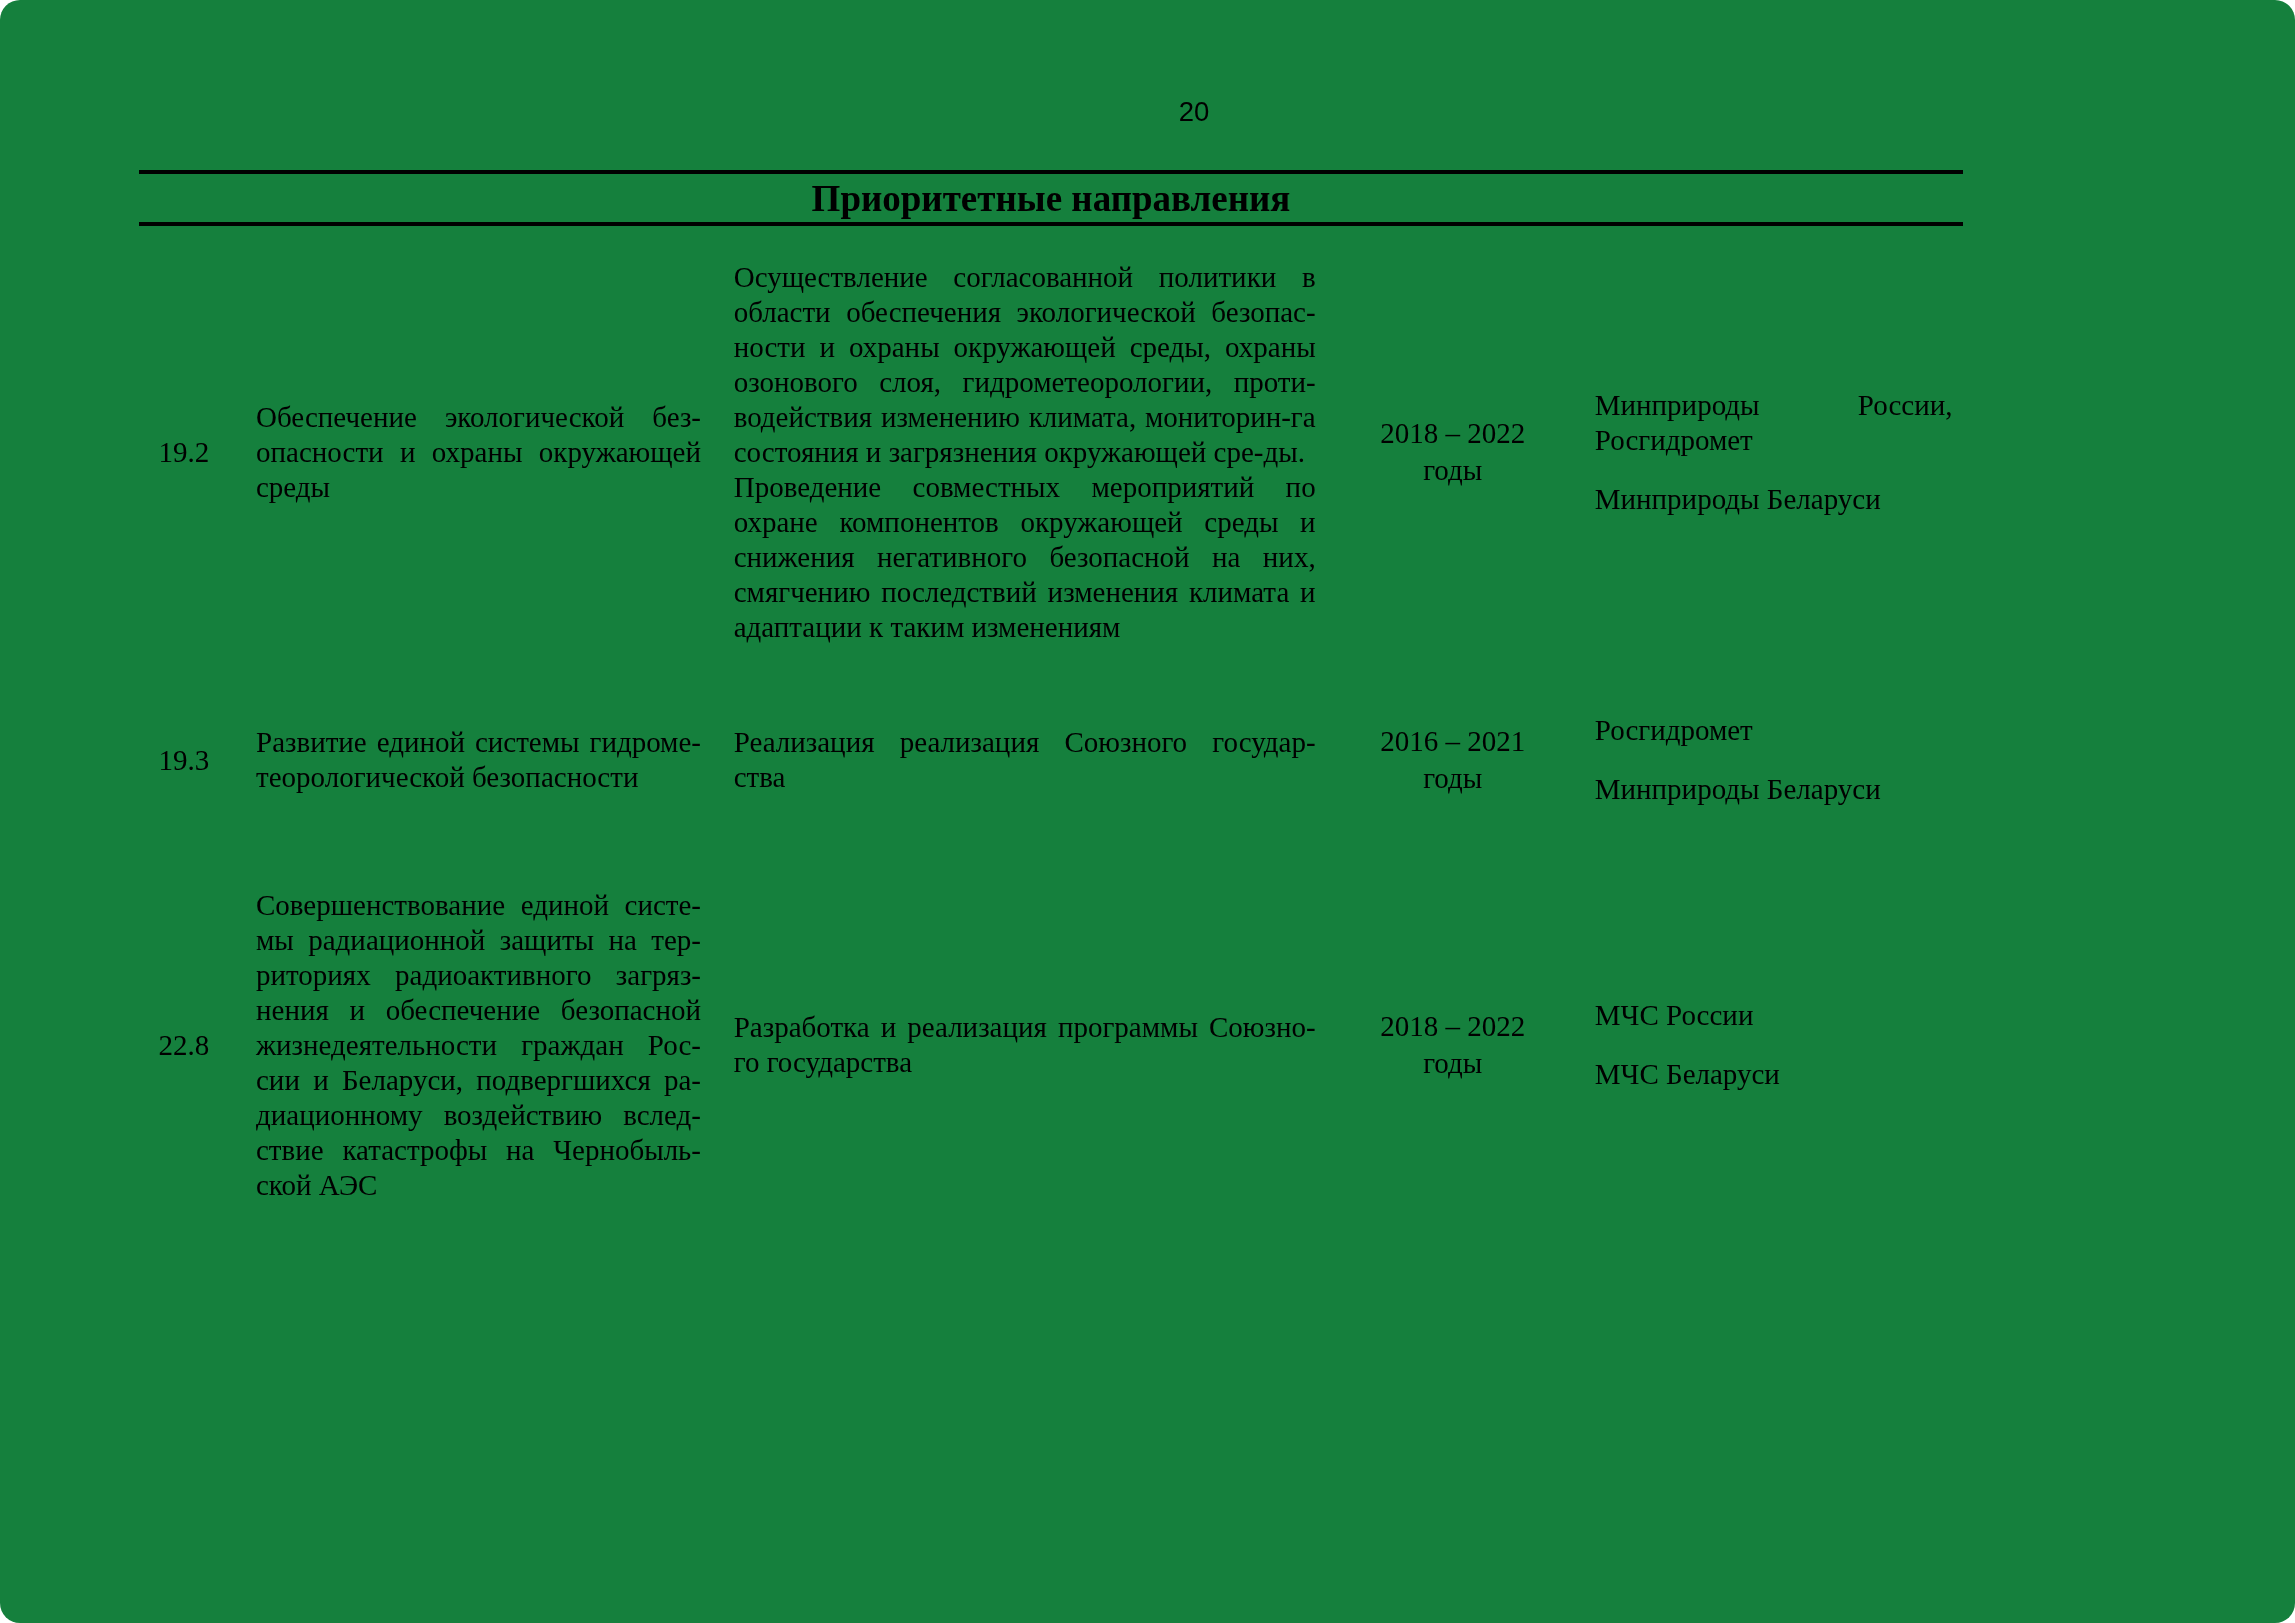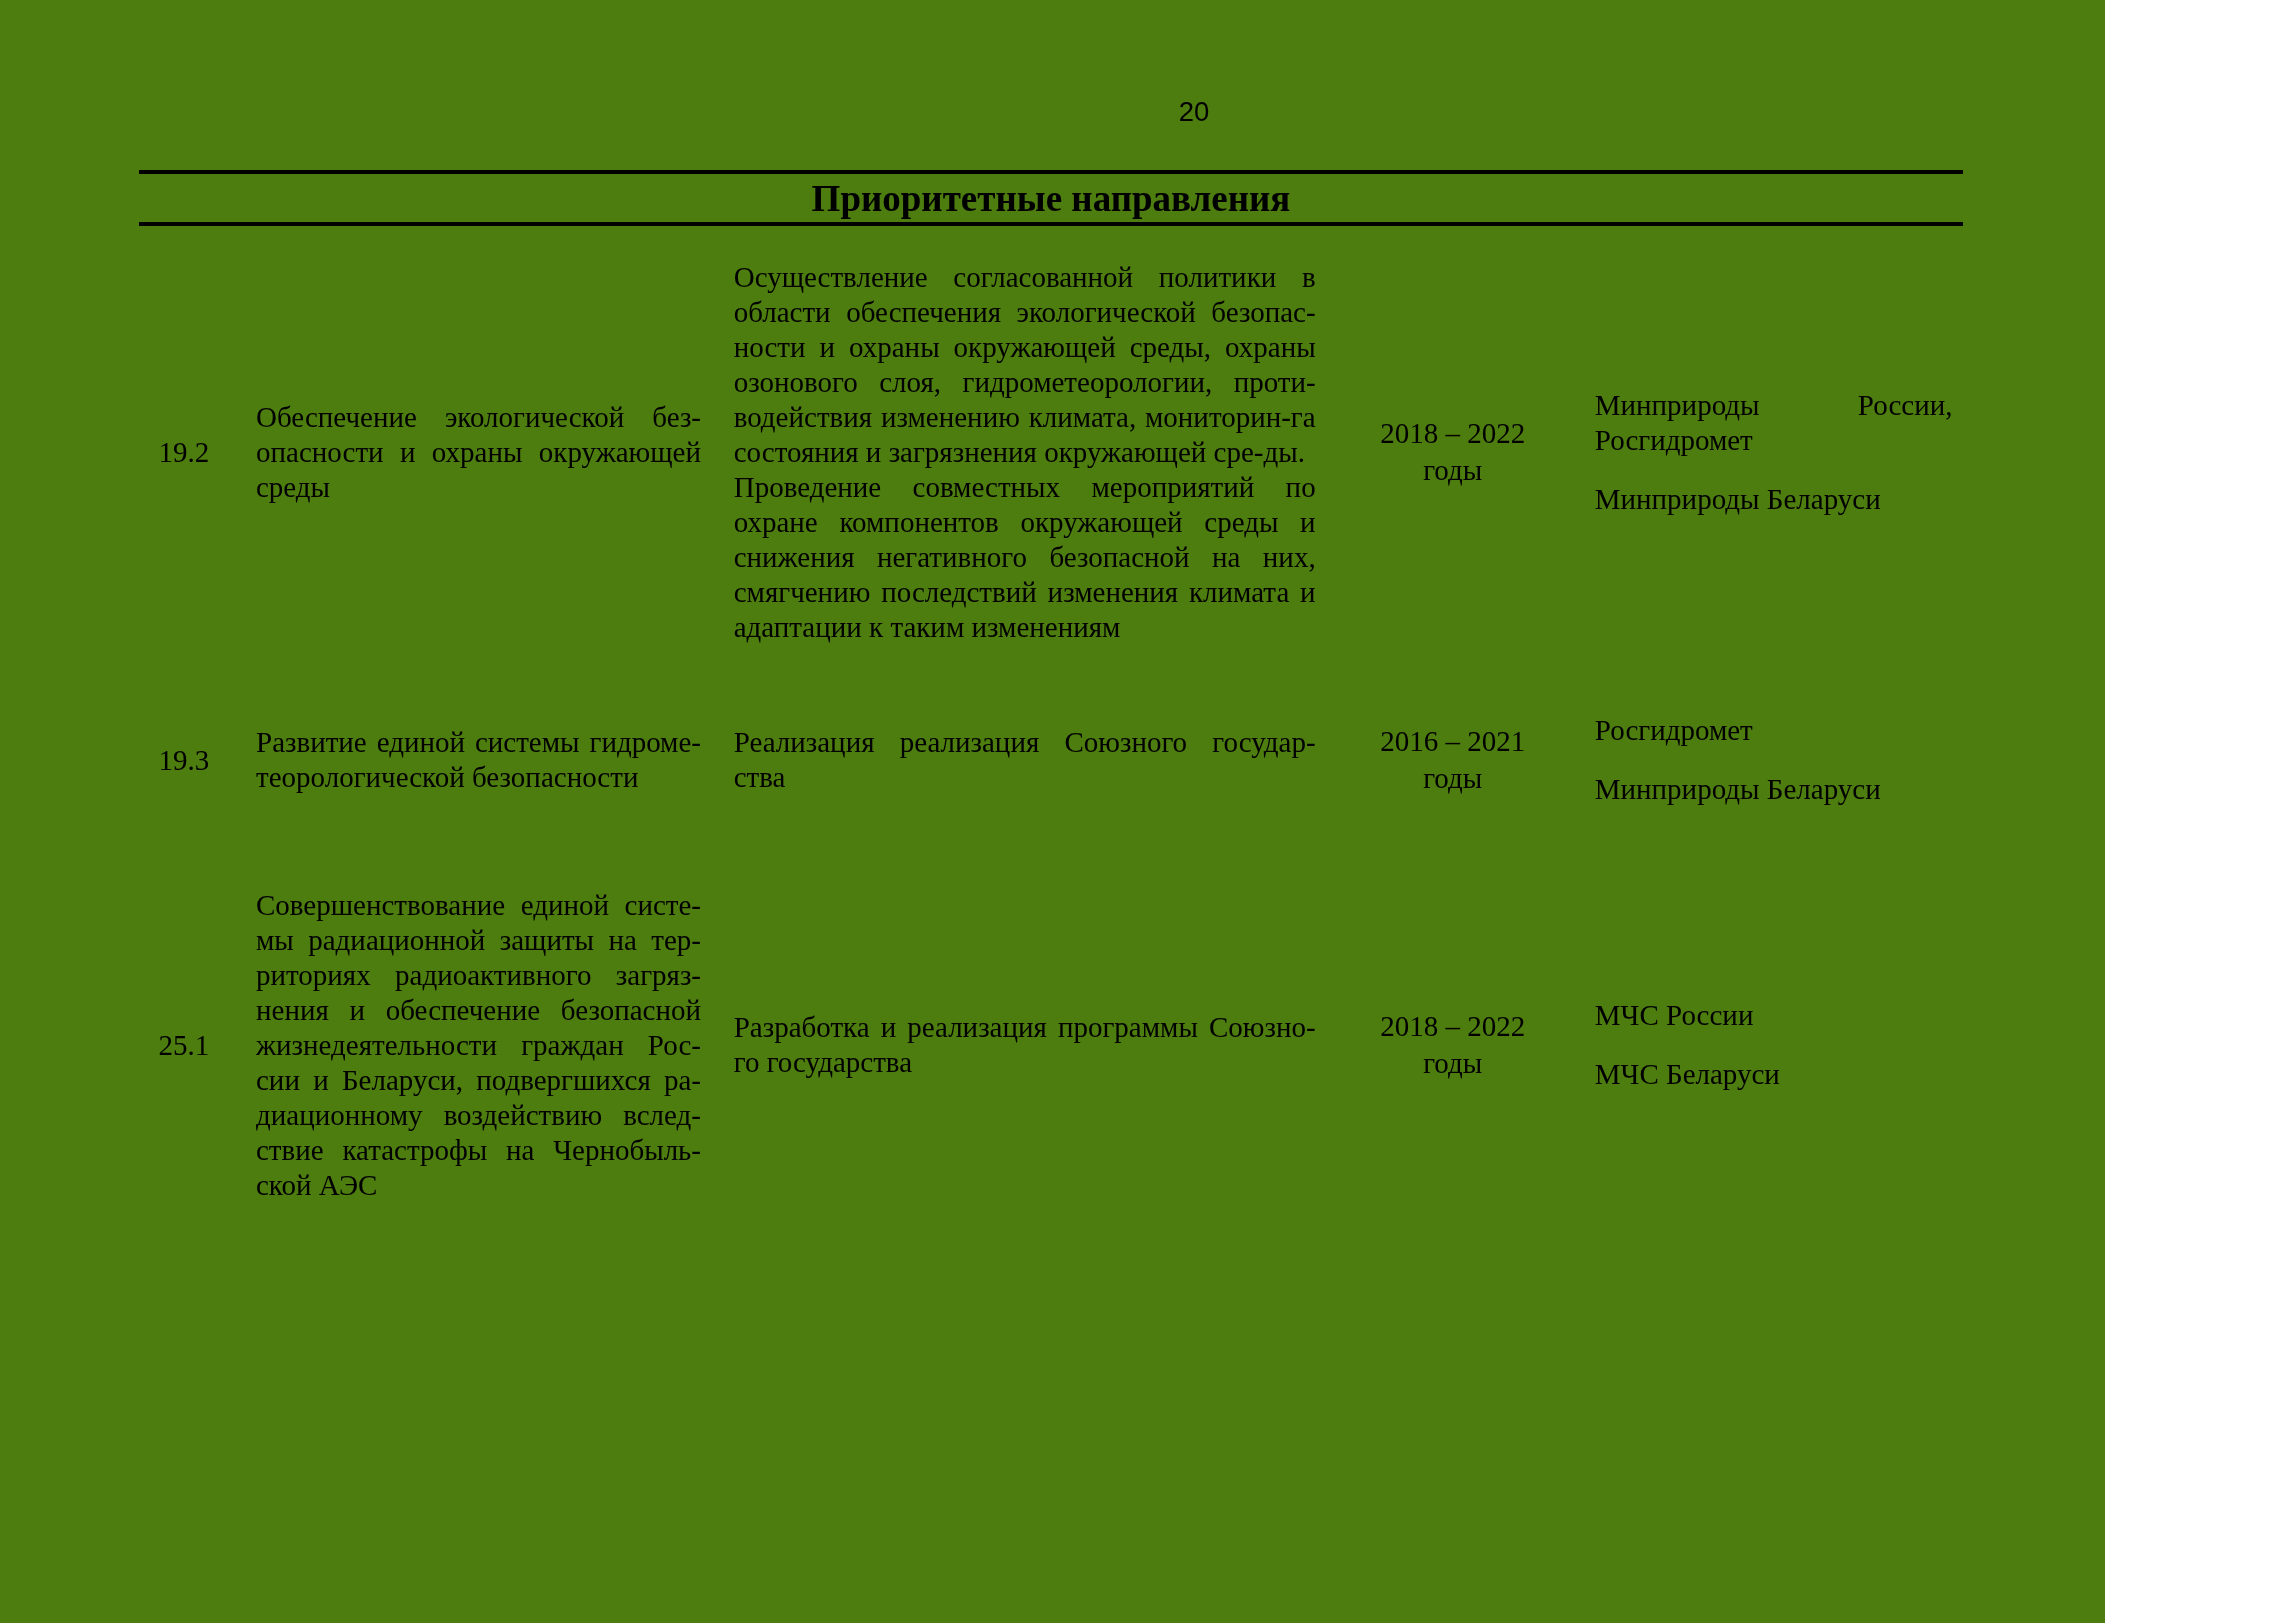--- a/index.html
+++ b/index.html
@@ -1,22 +1,23 @@
 <!DOCTYPE html>
 <html lang="ru" style="font-size:10.5px"><head>
 <meta charset="utf-8">
 <style>
   html,body{margin:0;padding:0;background:#ffffff;}
   .page{
     position:relative;
-    width:2105px;height:1623px;
-    background:#4d7c0f;
+    width:2295px;height:1623px;
+    background:#15803d;
     color:#000000;
     font-family:"Liberation Serif", serif;
     overflow:hidden;
+    border-radius:20px;
   }
   .page-number{
     position:absolute;top:97px;left:1158px;width:72px;
     text-align:center;
     font-family:"Liberation Sans", sans-serif;
     font-size:27.5px;line-height:30px;
   }
   .doc-table{
     position:absolute;left:139px;top:170px;width:1824px;
   }
@@ -113,21 +114,21 @@
         <div class="tcell w3 c-term">2016 – 2021 годы</div>
         <div class="tcell w4 c-resp">
           <p>Росгидромет</p>
           <p class="gap">Минприроды Беларуси</p>
         </div>
       </div>
 
       <div class="trow r3">
         <div class="tcell w1">
           <div class="taskflex">
-            <div class="num">25.1</div>
+            <div class="num">22.8</div>
             <div class="task">Совершенствование единой систе-мы радиационной защиты на тер-риториях радиоактивного загряз-нения и обеспечение безопасной жизнедеятельности граждан Рос-сии и Беларуси, подвергшихся ра-диационному воздействию вслед-ствие катастрофы на Чернобыль-ской АЭС</div>
           </div>
         </div>
         <div class="tcell w2 c-sol">
           <p>Разработка и реализация программы Союзно-го государства</p>
         </div>
         <div class="tcell w3 c-term">2018 – 2022 годы</div>
         <div class="tcell w4 c-resp">
           <p>МЧС России</p>
           <p class="gap">МЧС Беларуси</p>

